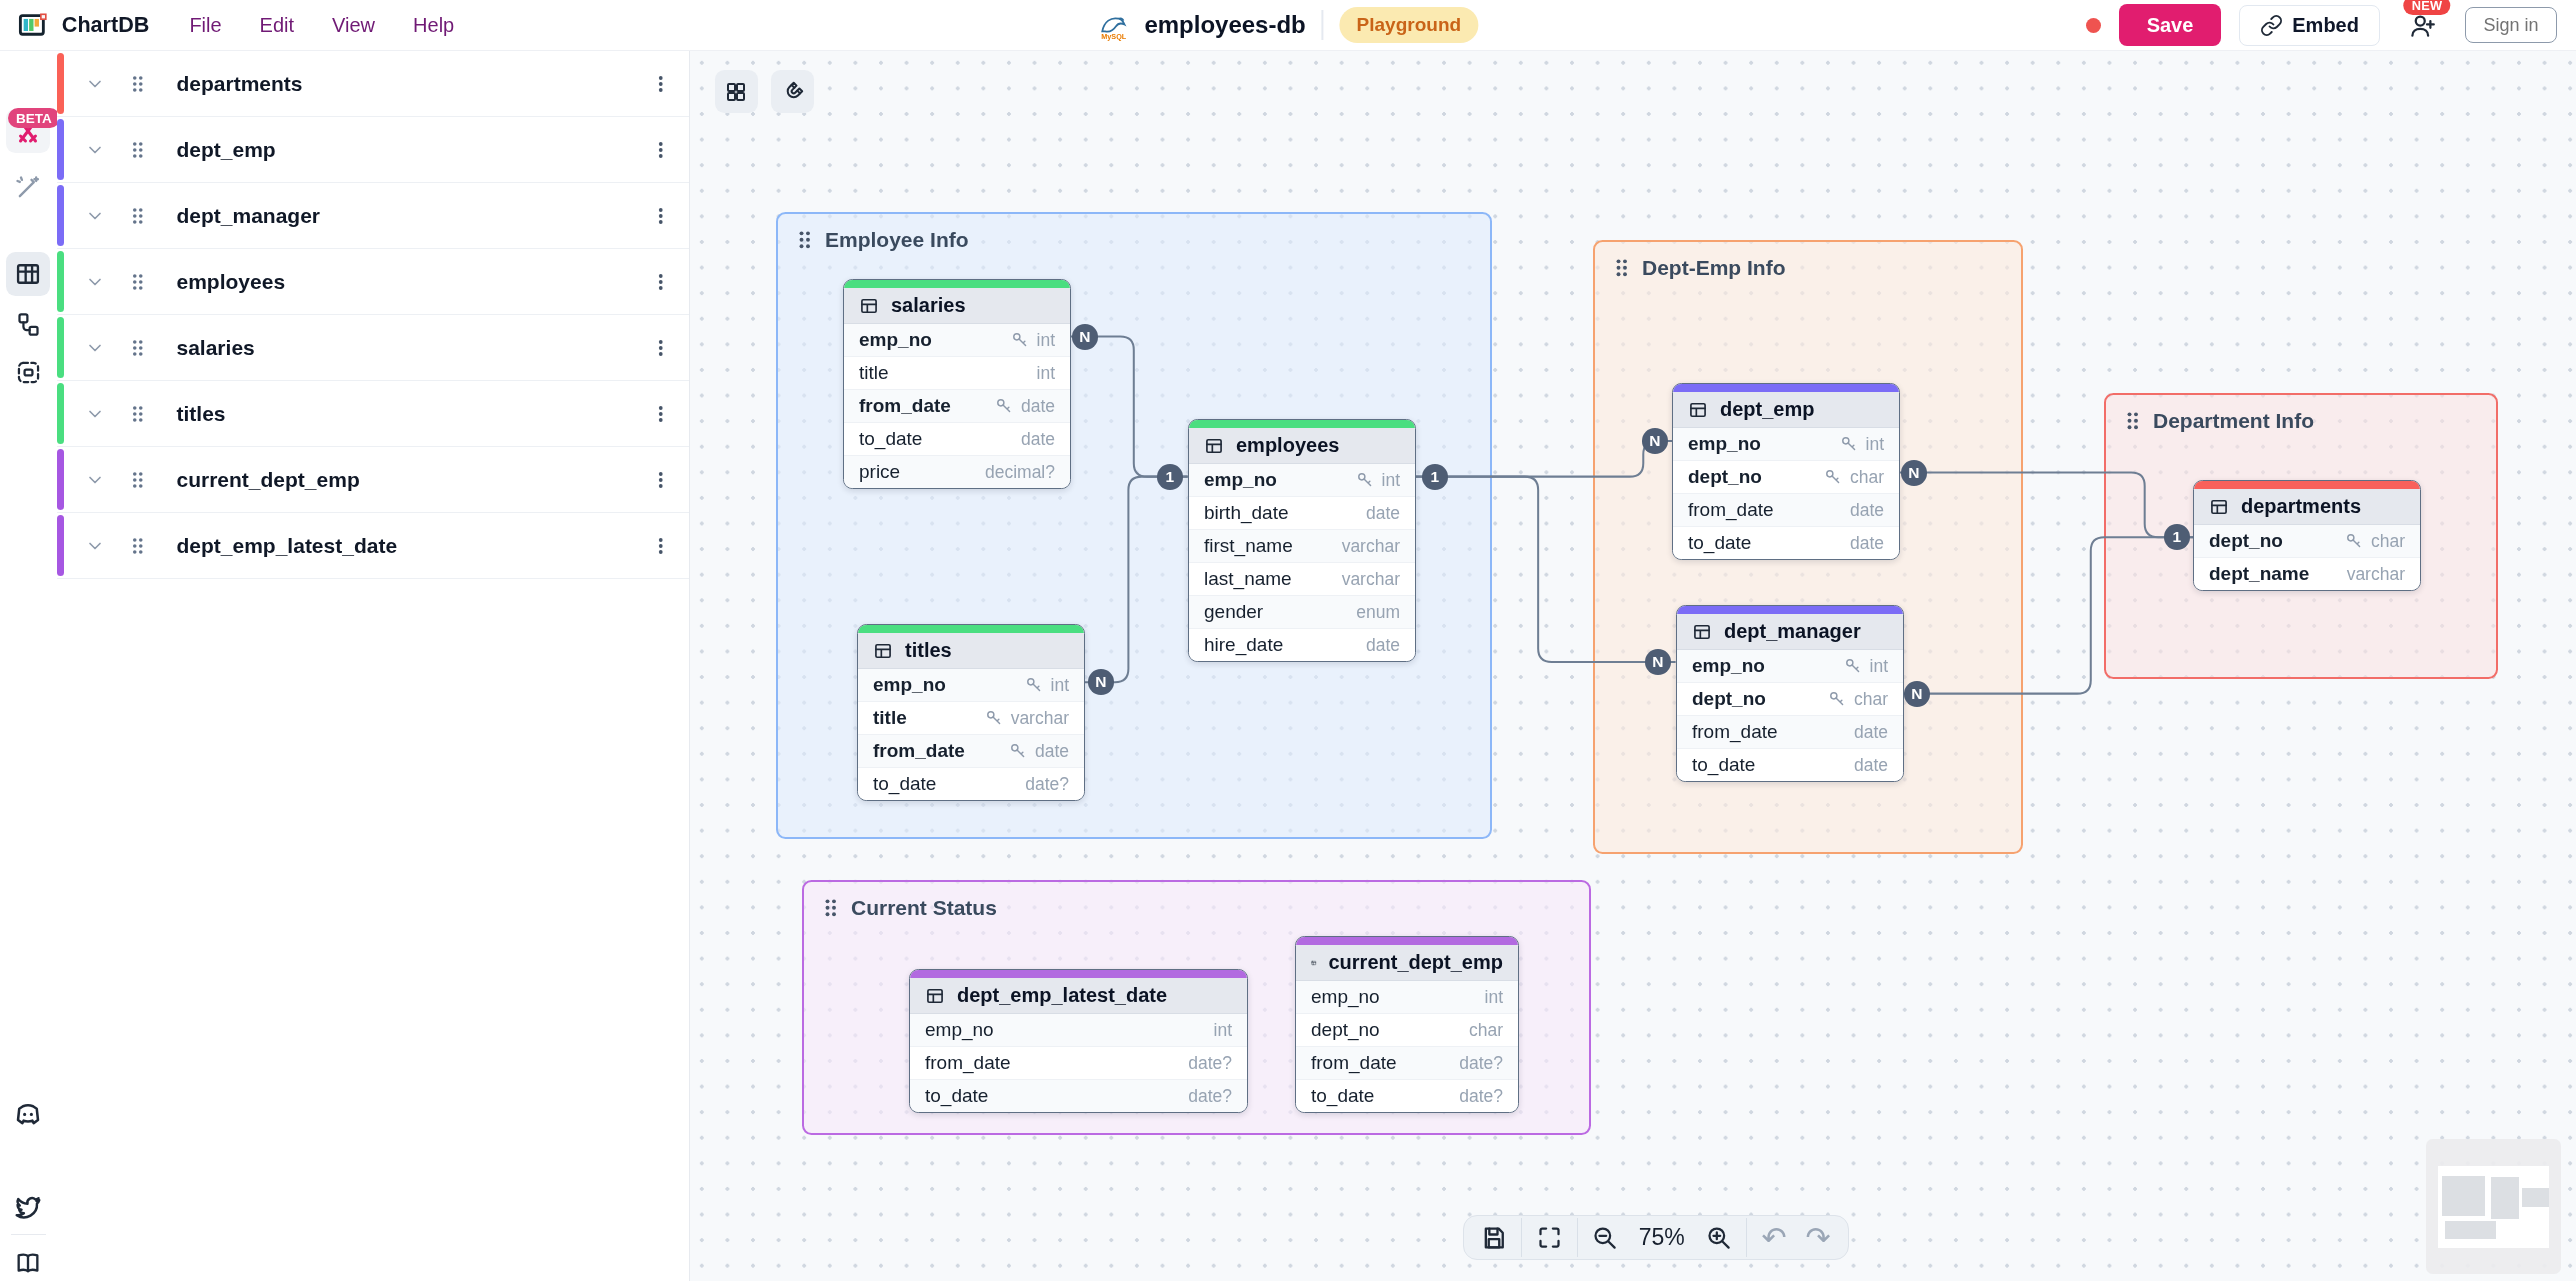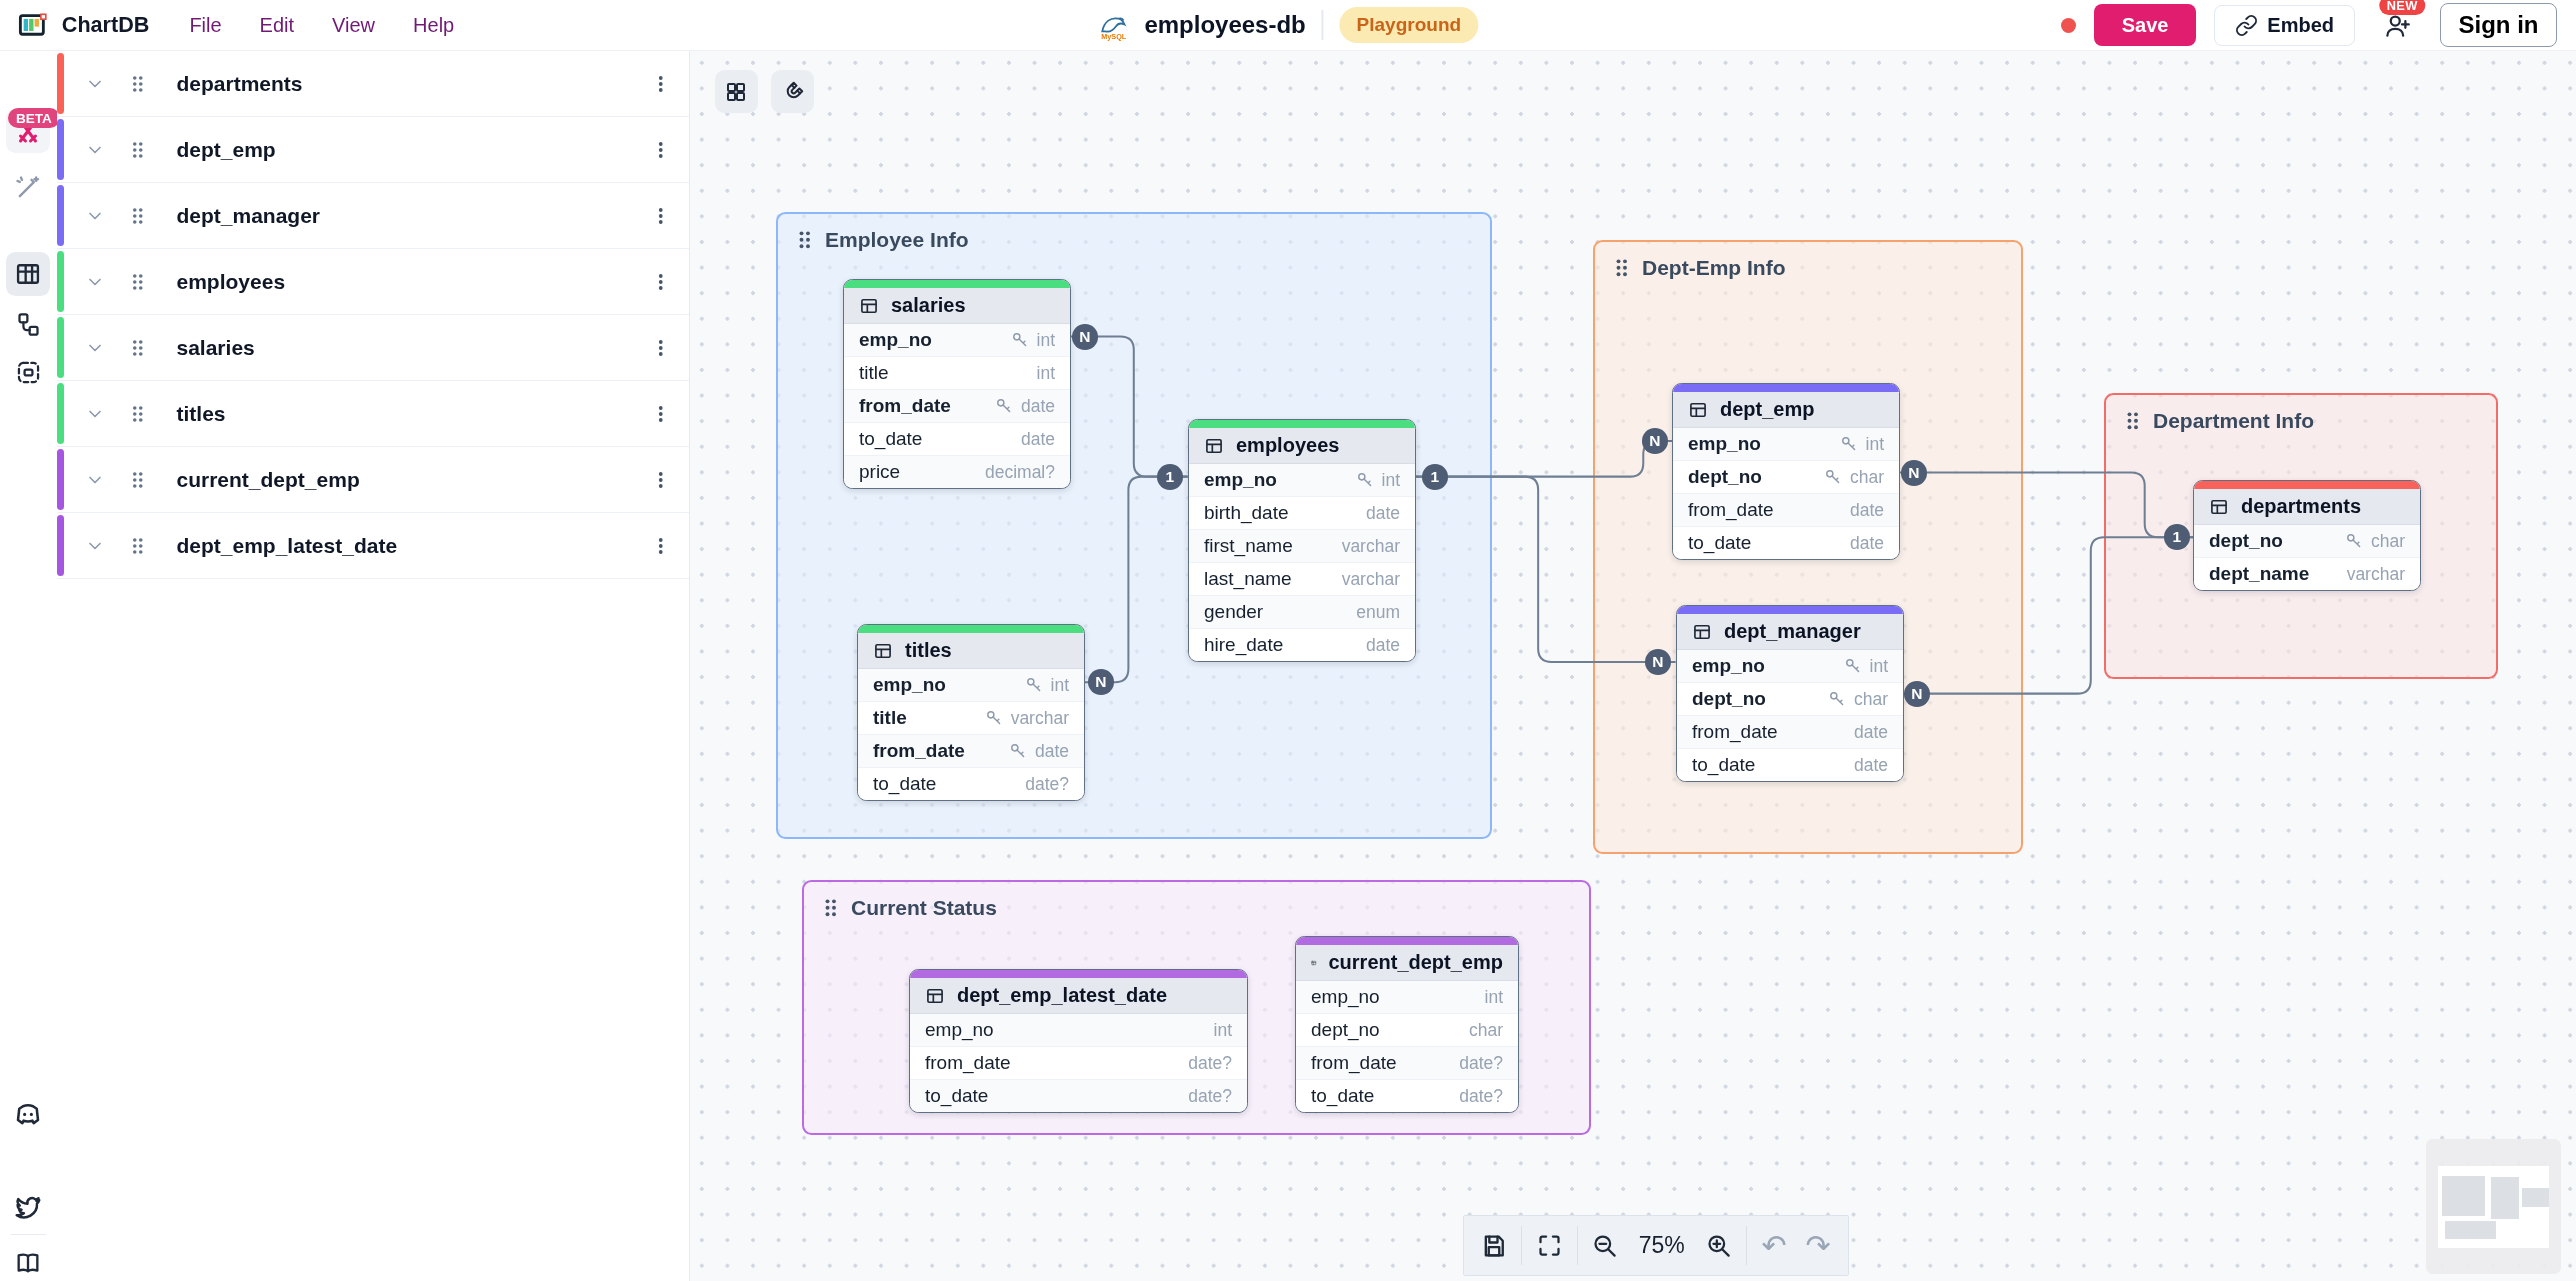--- a/index.html
+++ b/index.html
@@ -16,21 +16,21 @@
   .titlewrap{position:absolute;left:50%;top:0;height:50px;transform:translateX(-50%);display:flex;align-items:center;gap:16px;}
   .dbtitle{font-size:24px;font-weight:700;color:#0b1324;}
   .vsep{width:1.3px;height:30px;background:#e5e9f0;}
   .pill-playground{background:#fbeab1;color:#c96418;font-size:19px;font-weight:700;padding:6.7px 17.5px;border-radius:673px;}
   .rightwrap{position:absolute;right:19px;top:0;height:50px;display:flex;align-items:center;gap:17.5px;}
   .unsaved-dot{width:15px;height:15px;border-radius:50%;background:#ef5350;}
   .btn-save{background:#e11d6f;color:#fff;font-size:20px;font-weight:700;border:none;border-radius:8px;padding:9.4px 28px;cursor:pointer;}
   .btn-embed{background:#fff;color:#0f172a;font-size:20px;font-weight:600;border:0.7px solid #e2e8f0;border-radius:8px;padding:8px 20px;display:flex;align-items:center;gap:9.4px;cursor:pointer;}
   .avatarbtn{position:relative;width:50px;height:43px;display:flex;align-items:center;justify-content:center;cursor:pointer;}
   .newbadge{position:absolute;top:-8px;left:50%;transform:translateX(-40%);background:#ef4444;color:#fff;font-size:12.8px;font-weight:700;padding:2px 8px;border-radius:673px;letter-spacing:0.3px;}
-  .btn-signin{background:#fff;color:#000000;font-size:24px;font-weight:700;border:1.3px solid #8d9aab;border-radius:8px;padding:6.7px 17.5px;cursor:pointer;}
+  .btn-signin{background:#fff;color:#737373;font-size:18px;font-weight:400;border:1.3px solid #8d9aab;border-radius:8px;padding:6.7px 17.5px;cursor:pointer;}
   
   .rail{position:absolute;left:0;top:50px;width:57px;height:1232px;background:#fff;border-right:0.7px solid #e7eaef;z-index:40;}
   .railbtn{position:absolute;left:6px;width:44px;height:44px;border-radius:9.4px;display:flex;align-items:center;justify-content:center;cursor:pointer;}
   .railbtn.active{background:#e8ecf1;}
   .beta{position:absolute;left:8px;top:58px;background:#e1447c;color:#fff;font-size:13.5px;font-weight:700;padding:2.7px 8px;border-radius:673px;}
   .raildiv{position:absolute;left:10.8px;width:35px;height:1.3px;background:#e7eaef;}
   
   .sidebar{position:absolute;left:57px;top:50px;width:632px;height:1232px;background:#fff;border-right:0.7px solid #e7eaef;z-index:40;}
   .side-head{display:flex;align-items:center;gap:13.5px;padding:15px 16px 13.5px 19px;}
   .codebtn{width:34px;height:34px;display:flex;align-items:center;justify-content:center;cursor:pointer;}
@@ -65,21 +65,21 @@
   .thead{height:35px;background:#e5e8ee;display:flex;align-items:center;gap:12px;padding:0 15px;border-bottom:0.7px solid #d8dde5;}
   .tbl-name{font-size:20px;font-weight:700;color:#0b1324;}
   .trow{height:32px;display:flex;align-items:center;justify-content:space-between;padding:0 15px;border-bottom:0.7px solid #eef1f5;background:#fff;}
   .trow:nth-child(odd){background:#f8fafc;}
   .trow:last-child{border-bottom:none;}
   .fname{font-size:19px;color:#16202e;}
   .fname.pk{font-weight:700;}
   .ftype{display:flex;align-items:center;gap:8px;font-size:17.5px;color:#97a3b2;}
   .badge{position:absolute;width:25.6px;height:25.6px;border-radius:50%;background:#4e5d74;color:#fff;font-size:15.5px;font-weight:700;display:flex;align-items:center;justify-content:center;z-index:8;}
   
-  .btoolbar{position:absolute;left:774px;top:1165px;width:386px;height:61px;background:#eef2f6;border:0.7px solid #dde3ea;border-radius:2px;display:flex;align-items:center;padding:0 13.5px;gap:10.8px;z-index:60;box-sizing:border-box;}
+  .btoolbar{position:absolute;left:774px;top:1165px;width:386px;height:45px;background:#eef2f6;border:0.7px solid #dde3ea;border-radius:14px;display:flex;align-items:center;padding:0 13.5px;gap:10.8px;z-index:60;box-sizing:border-box;}
   .tbbtn{width:35px;height:35px;display:flex;align-items:center;justify-content:center;cursor:pointer;border-radius:6.7px;}
   .tbsep{width:0.7px;height:39px;background:#d9e0e8;}
   .zoomlabel{font-size:23px;color:#17202e;width:63px;text-align:center;}
   .arrglyph{font-size:30px;color:#9aa6b6;line-height:1;}
   
   .minimap{position:absolute;left:1737px;top:1089px;width:135px;height:135px;background:rgba(235,236,238,.92);border-radius:6.7px;z-index:60;}
   .mm-view{position:absolute;left:12px;top:27px;width:111px;height:82px;background:#fff;}
   .mm-b{position:absolute;background:#dcdfe3;}
 </style>
 </head>

